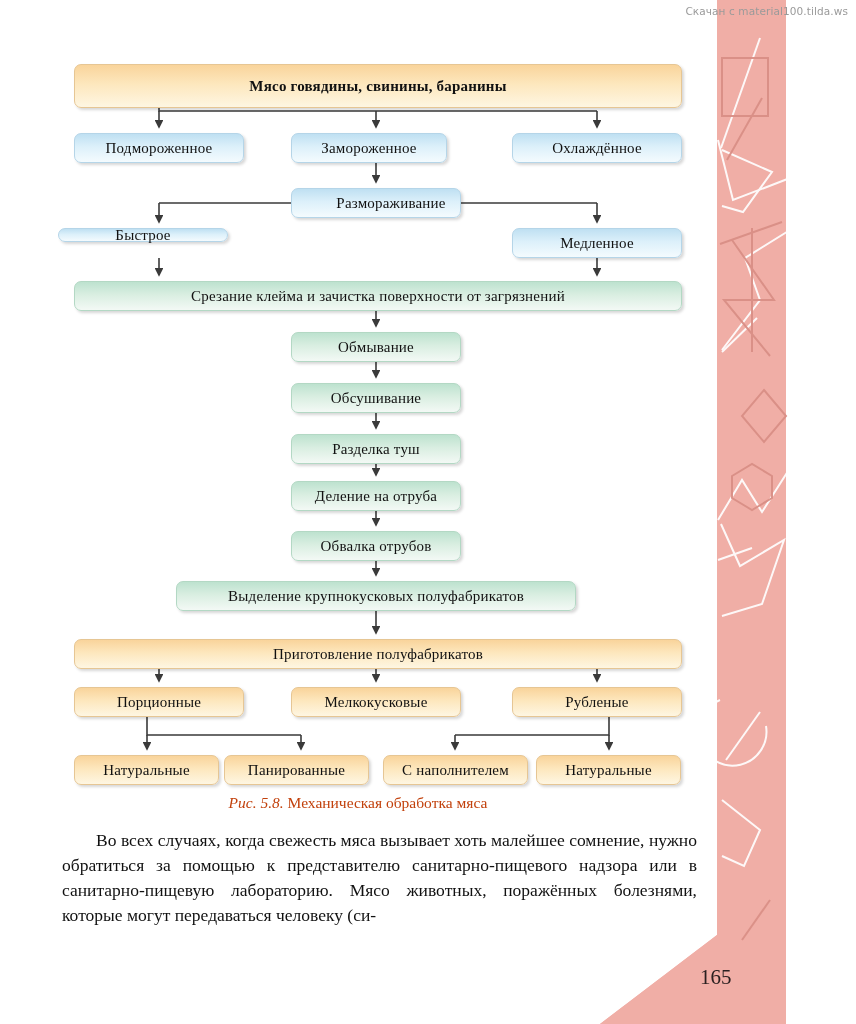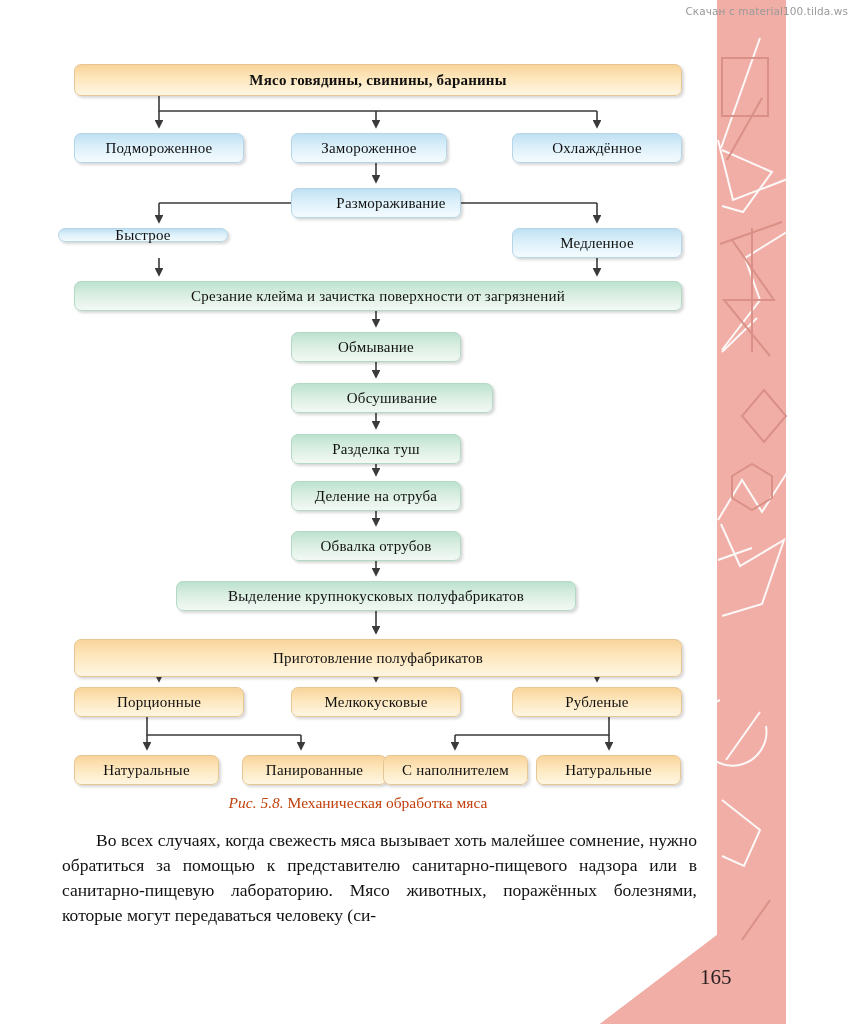--- a/index.html
+++ b/index.html
@@ -203,21 +203,21 @@
         <path d="M 147,717 L 147,735 L 301,735"></path>
         <path d="M 147,735 L 147,749" marker-end="url(#arrow)"></path>
         <path d="M 301,735 L 301,749" marker-end="url(#arrow)"></path>
 
         <path d="M 455,735 L 609,735 L 609,717"></path>
         <path d="M 455,735 L 455,749" marker-end="url(#arrow)"></path>
         <path d="M 609,735 L 609,749" marker-end="url(#arrow)"></path>
       </g>
     </svg>
 
-  <div class="node cream bold" style="left: 74px; top: 64px; width: 608px; height: 32px;">
+  <div class="node cream bold" style="left: 74px; top: 64px; width: 608px; height: 44px;">
         <span>Мясо говядины, свинины, баранины</span>
       </div>
       <div class="node blue" style="left: 74px; top: 133px; width: 170px; height: 30px;">
         <span>Подмороженное</span>
       </div>
       <div class="node blue" style="left: 291px; top: 133px; width: 156px; height: 30px;">
         <span>Замороженное</span>
       </div>
       <div class="node blue" style="left: 512px; top: 133px; width: 170px; height: 30px;">
         <span>Охлаждённое</span>
@@ -230,51 +230,51 @@
       </div>
       <div class="node blue" style="left: 512px; top: 228px; width: 170px; height: 30px;">
         <span>Медленное</span>
       </div>
       <div class="node green" style="left: 74px; top: 281px; width: 608px; height: 30px;">
         <span>Срезание клейма и зачистка поверхности от загрязнений</span>
       </div>
       <div class="node green" style="left: 291px; top: 332px; width: 170px; height: 30px;">
         <span>Обмывание</span>
       </div>
-      <div class="node green" style="left: 291px; top: 383px; width: 202px; height: 30px;">
+      <div class="node green" style="left: 291px; top: 383px; width: 170px; height: 30px;">
         <span>Обсушивание</span>
       </div>
       <div class="node green" style="left: 291px; top: 434px; width: 170px; height: 30px;">
         <span>Разделка туш</span>
       </div>
       <div class="node green" style="left: 291px; top: 481px; width: 170px; height: 30px;">
         <span>Деление на отруба</span>
       </div>
       <div class="node green" style="left: 291px; top: 531px; width: 170px; height: 30px;">
         <span>Обвалка отрубов</span>
       </div>
       <div class="node green" style="left: 176px; top: 581px; width: 400px; height: 30px; align-items: center;">
         <span>Выделение крупнокусковых полуфабрикатов</span>
       </div>
-      <div class="node cream" style="left: 74px; top: 639px; width: 608px; height: 38px;">
+      <div class="node cream" style="left: 74px; top: 639px; width: 608px; height: 30px;">
         <span>Приготовление полуфабрикатов</span>
       </div>
       <div class="node cream" style="left: 74px; top: 687px; width: 170px; height: 30px;">
         <span>Порционные</span>
       </div>
       <div class="node cream" style="left: 291px; top: 687px; width: 170px; height: 30px;">
         <span>Мелкокусковые</span>
       </div>
       <div class="node cream" style="left: 512px; top: 687px; width: 170px; height: 30px;">
         <span>Рубленые</span>
       </div>
       <div class="node cream" style="left: 74px; top: 755px; width: 145px; height: 30px;">
         <span>Натуральные</span>
       </div>
-      <div class="node cream" style="left: 242px; top: 755px; width: 145px; height: 30px;">
+      <div class="node cream" style="left: 224px; top: 755px; width: 145px; height: 30px;">
         <span>Панированные</span>
       </div>
       <div class="node cream" style="left: 383px; top: 755px; width: 145px; height: 30px;">
         <span>С наполнителем</span>
       </div>
       <div class="node cream" style="left: 536px; top: 755px; width: 145px; height: 30px;">
         <span>Натуральные</span>
       </div>
     </div>
 

